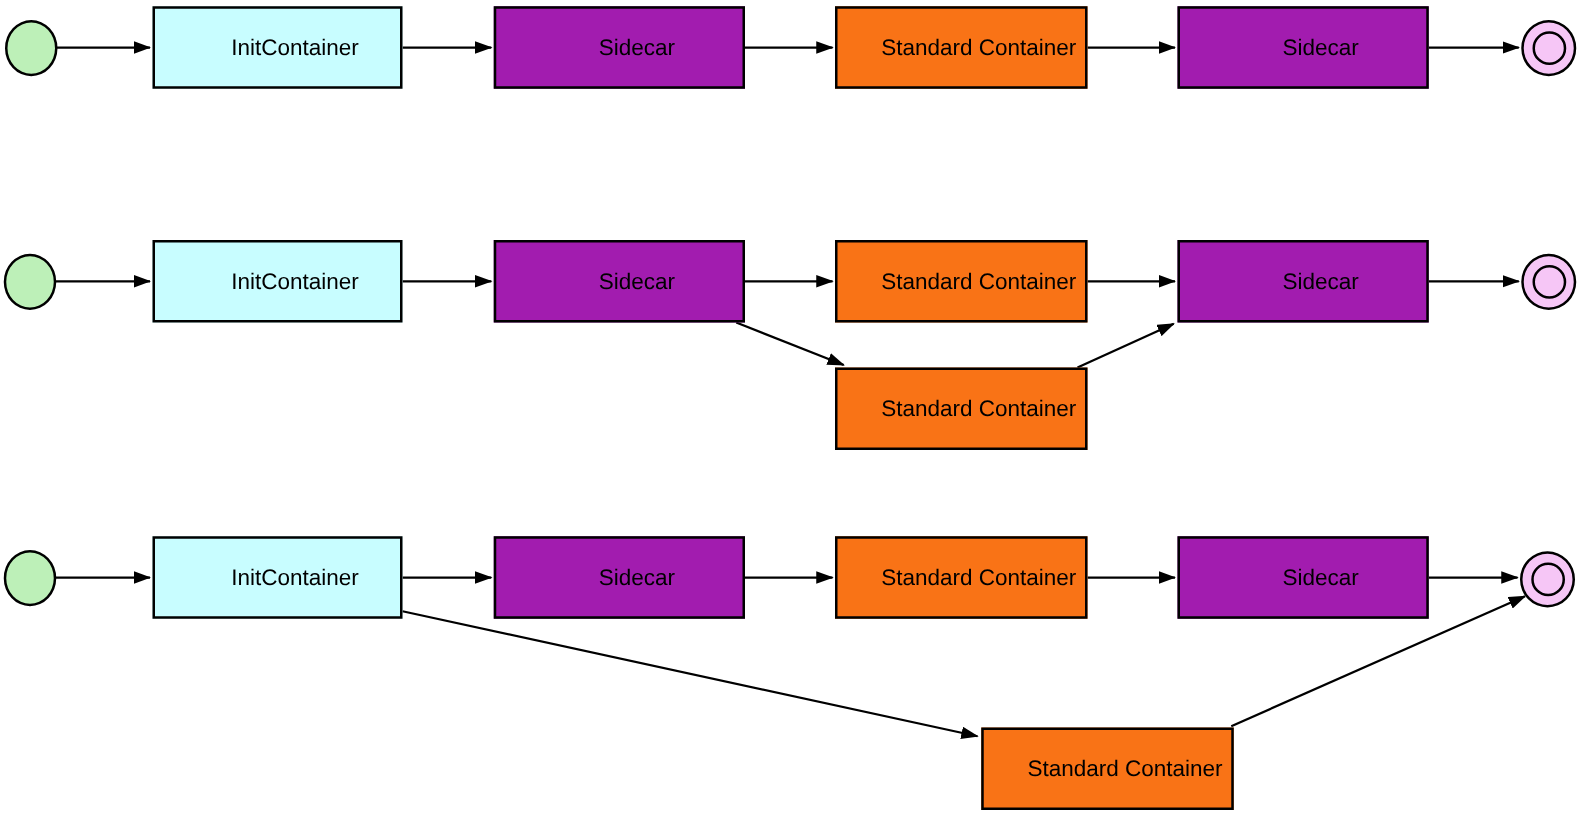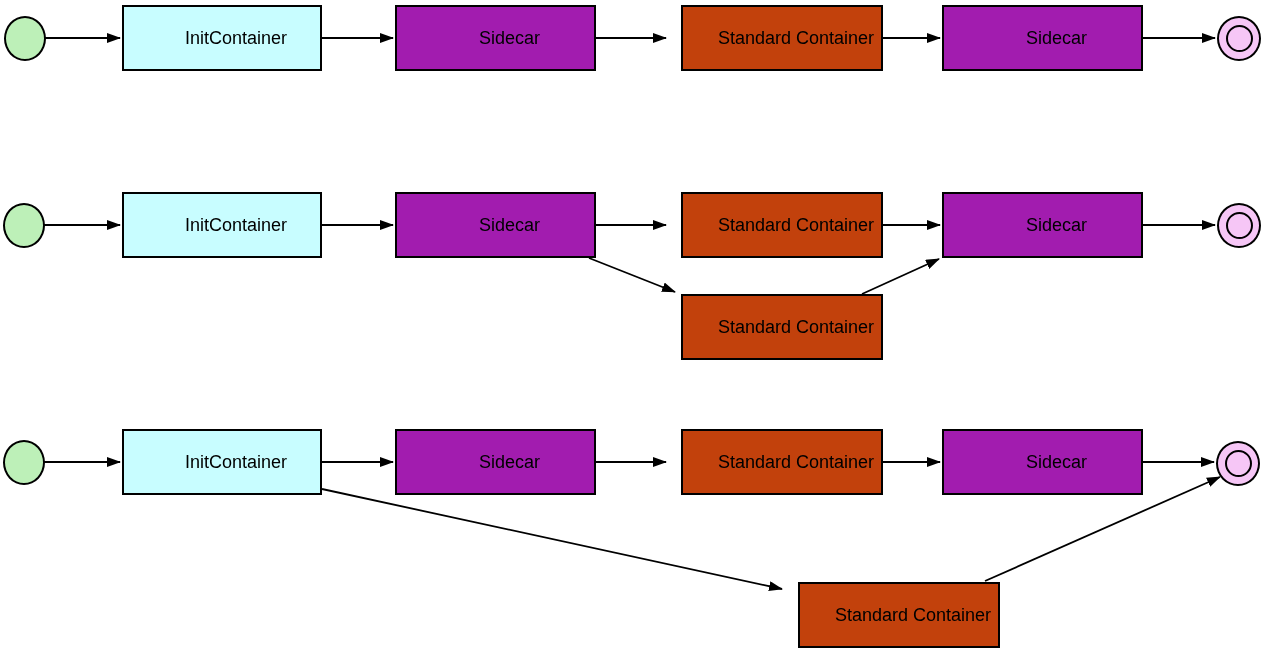--- a/index.html
+++ b/index.html
@@ -29,21 +29,21 @@
     align-items: center;
     justify-content: center;
     font-size: 18px;
     color: #000000;
     white-space: nowrap;
     height: 66px;
     padding-left: 28px;
   }
   .node.init { background: #C8FDFF; }
   .node.sidecar { background: #a21caf; }
-  .node.std { background: #c2410c; margin-left: 13px; }
+  .node.std { background: #f97316; }
   .start-circle {
     position: absolute;
     box-sizing: border-box;
     width: 42px;
     height: 45px;
     border: 2px solid #000000;
     border-radius: 50%;
     background: #BDF0B8;
   }
   .end-circle {

